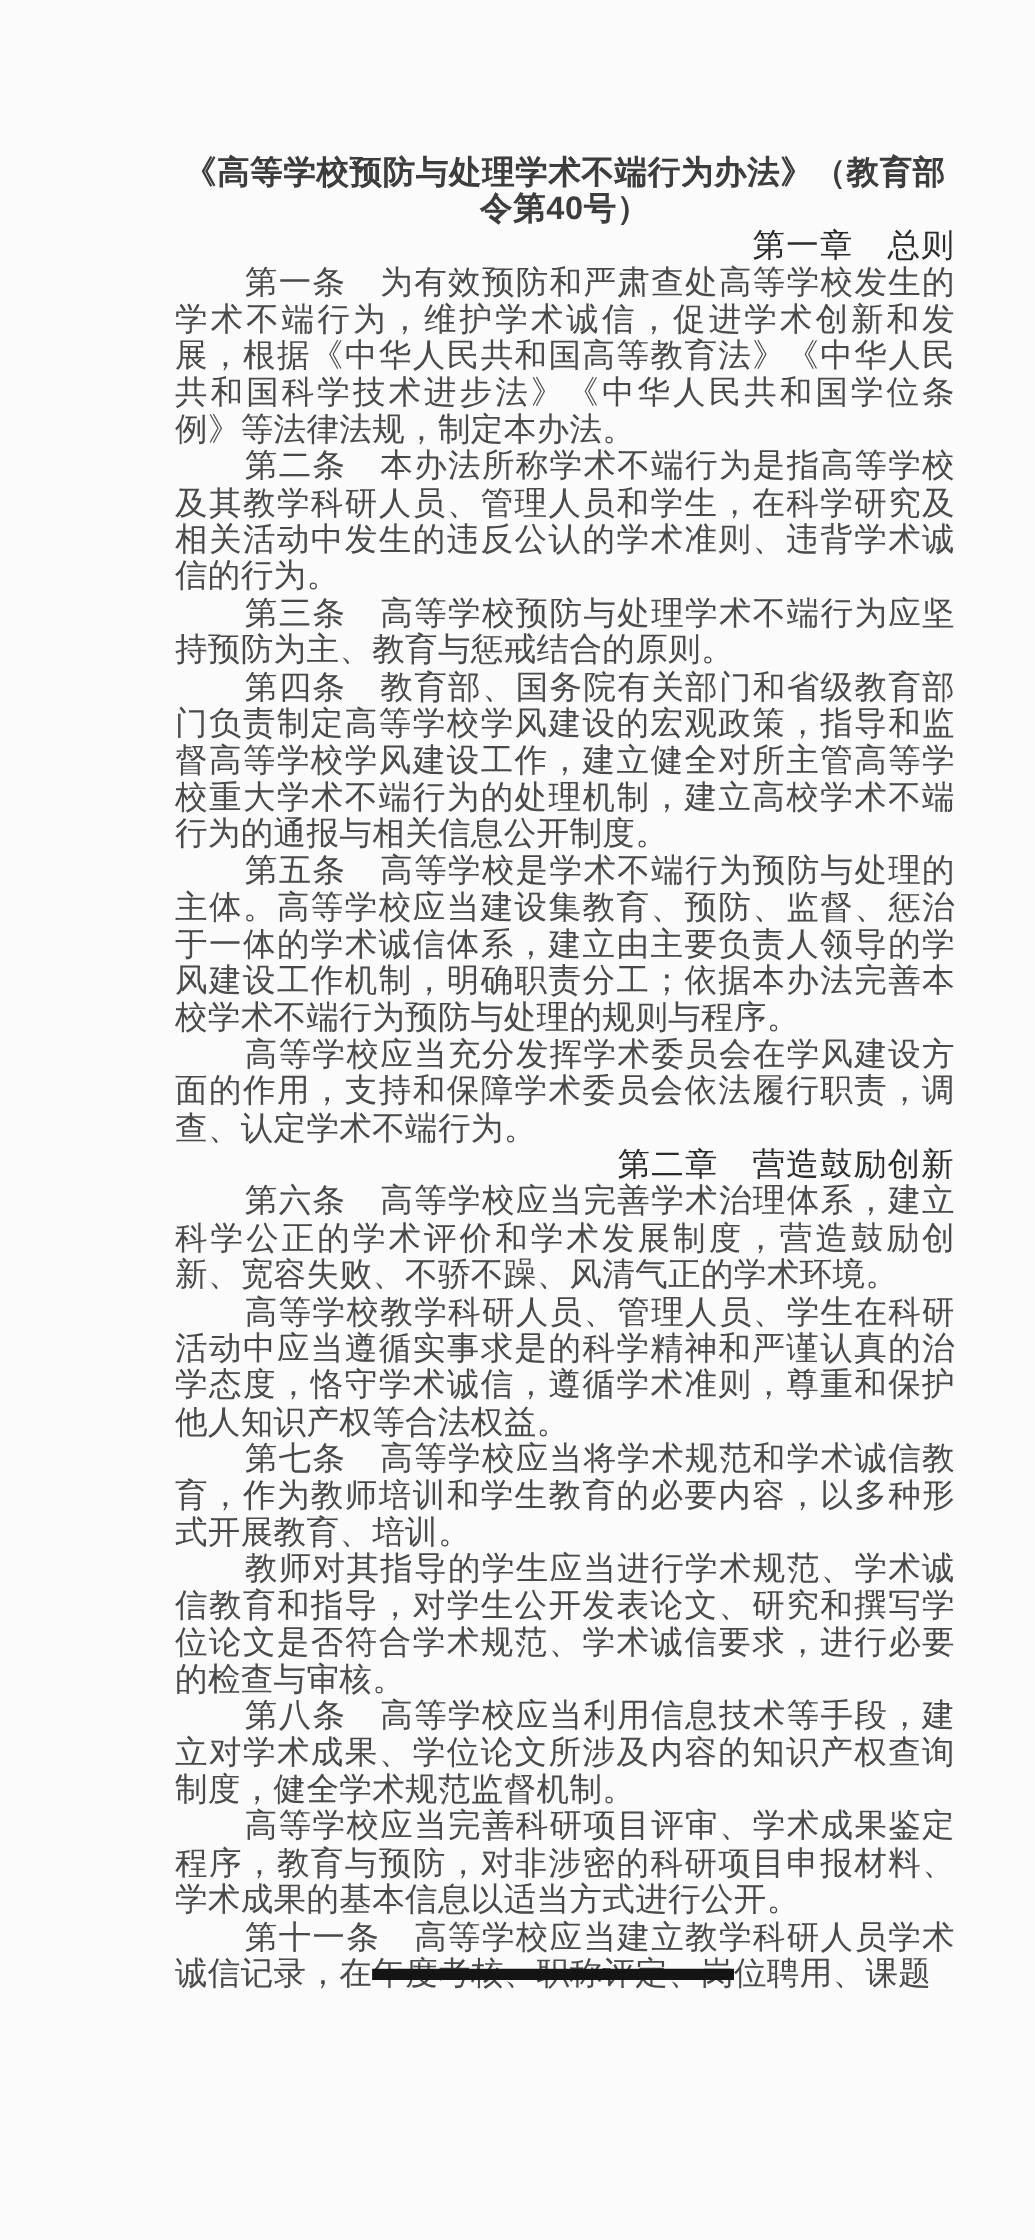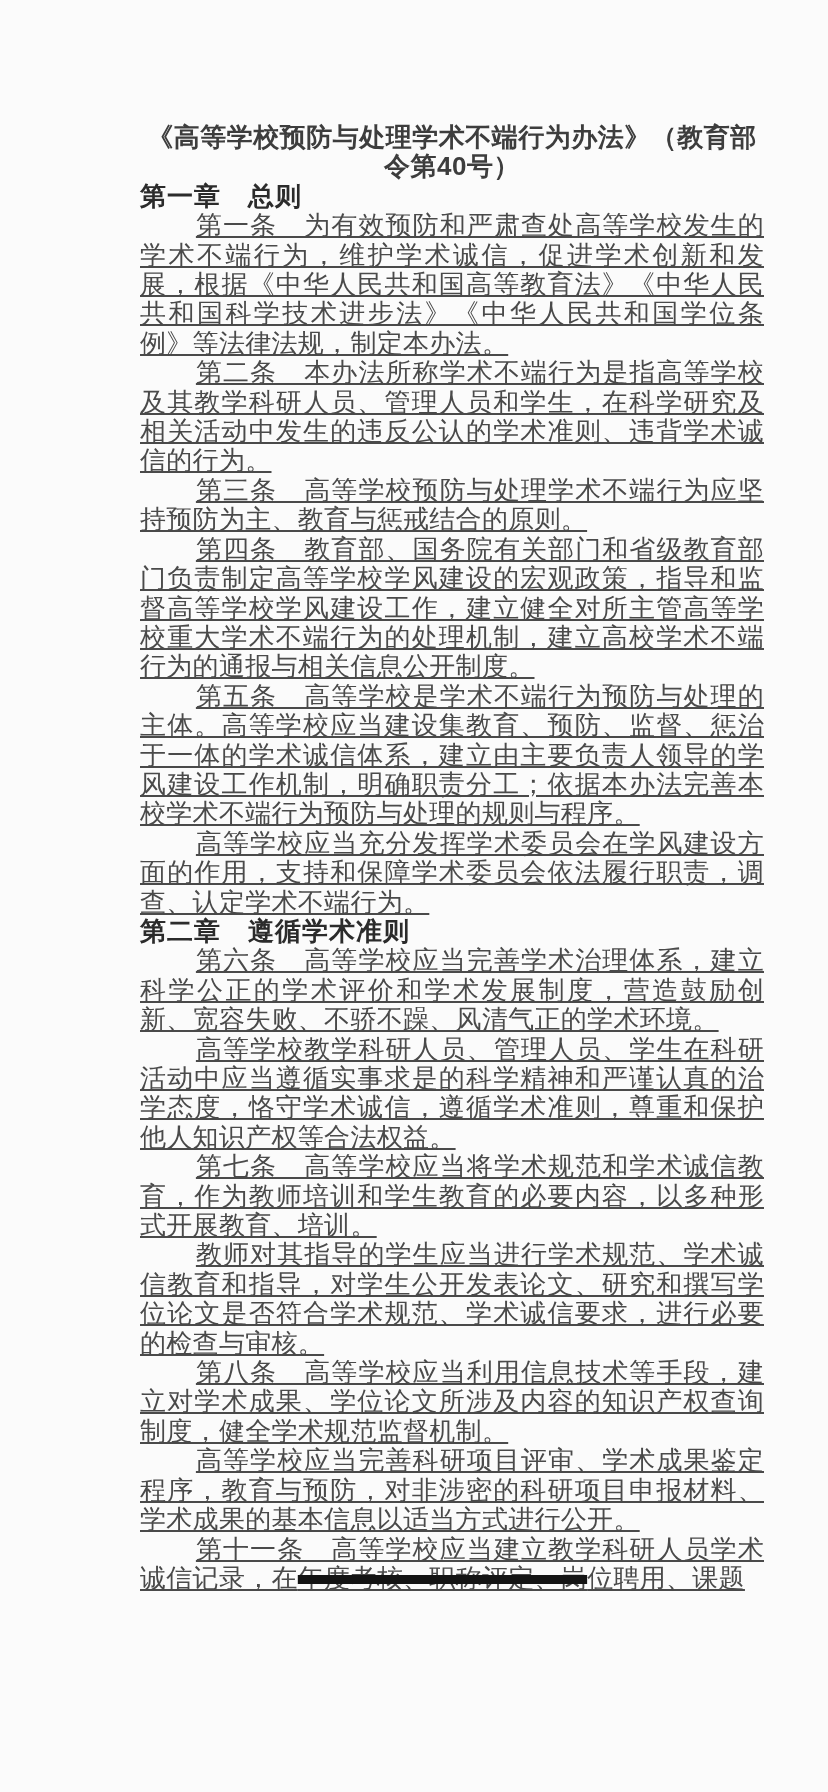--- a/index.html
+++ b/index.html
@@ -28,31 +28,30 @@
     margin-left: 36px;
   }
   .doc-title {
     margin: 0 2px;
     text-align: center;
     font-weight: 600;
     color: var(--title-ink);
     letter-spacing: 0.5px;
   }
   .chapter-heading {
-    text-align: left;
-    font-weight: 700;
+    text-align: right;
+    font-weight: 400;
     color: var(--heading-ink);
     letter-spacing: 1px;
   }
   p.para {
     margin: 0;
     text-indent: 2.15em;
     text-align: justify;
     letter-spacing: 0.3px;
-    text-decoration: underline;
   }
   .redacted {
     
     text-decoration: line-through;
     text-decoration-color: var(--redact);
     text-decoration-thickness: 9px;
     background: linear-gradient(to bottom,
       transparent 40%,
       var(--redact) 40%,
       var(--redact) 70%,
@@ -65,21 +64,21 @@
 <div class="page">
   <div class="doc-title">《高等学校预防与处理学术不端行为办法》（教育部令第40号）</div>
   <div id="doc-body">
       <div class="chapter-heading">第一章　总则</div>
       <p class="para"><span>第一条　为有效预防和严肃查处高等学校发生的学术不端行为，维护学术诚信，促进学术创新和发展，根据《中华人民共和国高等教育法》《中华人民共和国科学技术进步法》《中华人民共和国学位条例》等法律法规，制定本办法。</span></p>
       <p class="para"><span>第二条　本办法所称学术不端行为是指高等学校及其教学科研人员、管理人员和学生，在科学研究及相关活动中发生的违反公认的学术准则、违背学术诚信的行为。</span></p>
       <p class="para"><span>第三条　高等学校预防与处理学术不端行为应坚持预防为主、教育与惩戒结合的原则。</span></p>
       <p class="para"><span>第四条　教育部、国务院有关部门和省级教育部门负责制定高等学校学风建设的宏观政策，指导和监督高等学校学风建设工作，建立健全对所主管高等学校重大学术不端行为的处理机制，建立高校学术不端行为的通报与相关信息公开制度。</span></p>
       <p class="para"><span>第五条　高等学校是学术不端行为预防与处理的主体。高等学校应当建设集教育、预防、监督、惩治于一体的学术诚信体系，建立由主要负责人领导的学风建设工作机制，明确职责分工；依据本办法完善本校学术不端行为预防与处理的规则与程序。</span></p>
       <p class="para"><span>高等学校应当充分发挥学术委员会在学风建设方面的作用，支持和保障学术委员会依法履行职责，调查、认定学术不端行为。</span></p>
-      <div class="chapter-heading">第二章　遵循学术准则</div>
+      <div class="chapter-heading">第二章　营造鼓励创新</div>
       <p class="para"><span>第六条　高等学校应当完善学术治理体系，建立科学公正的学术评价和学术发展制度，营造鼓励创新、宽容失败、不骄不躁、风清气正的学术环境。</span></p>
       <p class="para"><span>高等学校教学科研人员、管理人员、学生在科研活动中应当遵循实事求是的科学精神和严谨认真的治学态度，恪守学术诚信，遵循学术准则，尊重和保护他人知识产权等合法权益。</span></p>
       <p class="para"><span>第七条　高等学校应当将学术规范和学术诚信教育，作为教师培训和学生教育的必要内容，以多种形式开展教育、培训。</span></p>
       <p class="para"><span>教师对其指导的学生应当进行学术规范、学术诚信教育和指导，对学生公开发表论文、研究和撰写学位论文是否符合学术规范、学术诚信要求，进行必要的检查与审核。</span></p>
       <p class="para"><span>第八条　高等学校应当利用信息技术等手段，建立对学术成果、学位论文所涉及内容的知识产权查询制度，健全学术规范监督机制。</span></p>
       <p class="para"><span>高等学校应当完善科研项目评审、学术成果鉴定程序，教育与预防，对非涉密的科研项目申报材料、学术成果的基本信息以适当方式进行公开。</span></p>
       <p class="para"><span>第十一条　高等学校应当建立教学科研人员学术诚信记录，在</span><span class="redacted">年度考核、职称评定、岗</span><span>位聘用、课题</span></p>
     </div>
 </div>
 

